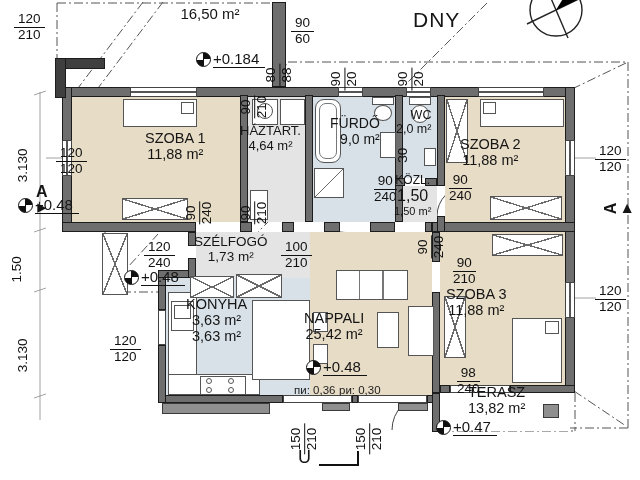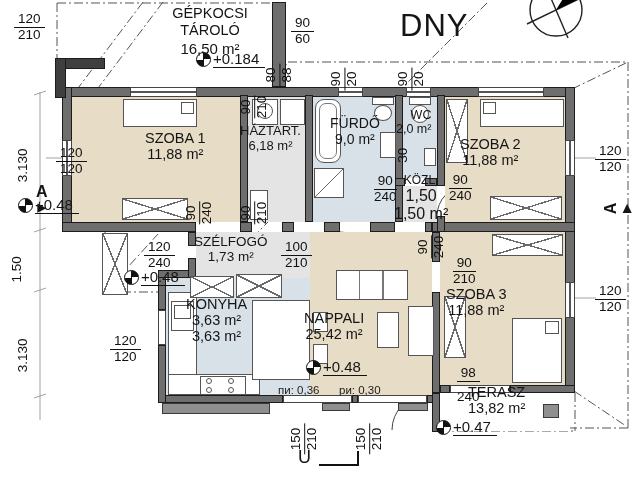--- a/index.html
+++ b/index.html
@@ -42,21 +42,21 @@
   .lvl{position:absolute;display:flex;align-items:flex-end;gap:2px;font-size:15px;}
   .lvl .sym{width:13px;height:13px;border:1px solid #111;border-radius:50%;margin-bottom:1px;
     background:conic-gradient(#111 0 90deg,#fff 90deg 180deg,#111 180deg 270deg,#fff 270deg 360deg);}
   .lvl .txt{border-bottom:1.4px solid #111;padding-right:6px;}
   
   .note{position:absolute;font-size:11.5px;color:#222;white-space:nowrap;}
   
   #garage-block{position:absolute;left:142px;top:5px;width:136px;text-align:center;line-height:1.2;}
   #garage-block .gl{font-size:14.5px;}
   #garage-block .ga{font-size:15px;}
-  #dny{position:absolute;left:400px;top:8px;font-size:31px;letter-spacing:1px;}
+  #dny{position:absolute;left:413px;top:8px;font-size:21px;letter-spacing:1px;}
   
   .smark{position:absolute;text-align:center;font-weight:bold;font-size:16px;line-height:1;}
   .smark .arr{font-size:11px;margin-top:2px;}
   #smark-right{transform:rotate(-90deg);}
   #smark-bottom{display:flex;align-items:flex-end;gap:8px;font-weight:normal;font-size:18px;}
   #smark-bottom .usym{width:38px;height:13px;border-bottom:2px solid #111;border-right:2px solid #111;}
   
   #watermark{position:absolute;left:540px;top:444px;display:flex;align-items:center;gap:4px;opacity:.75;}
   #watermark .ring{width:20px;height:20px;border:5px solid #bdbdbd;border-radius:50%;position:relative;}
   #watermark .ring:after{content:"";position:absolute;right:-2px;top:8px;width:8px;height:6px;background:#bdbdbd;}
@@ -229,34 +229,34 @@
       <div class="furn xbox" style="left: 190px; top: 276px; width: 44px; height: 22px;"></div>
       <div class="furn xbox" style="left: 236px; top: 274px; width: 46px; height: 24px;"></div>
     </div>
   <div id="labels">
       <div class="room-label" style="left: 145px; top: 130px;">
         <div class="rn">SZOBA 1</div>
         <div class="ra">11,88 m²</div>
       </div>
       <div class="room-label" style="left: 240px; top: 124px;">
         <div class="rn" style="font-size: 13px;">HÁZTART.</div>
-        <div class="ra" style="font-size: 13px;">6,18 m²</div>
-      </div>
-      <div class="room-label" style="left: 330px; top: 116px;">
+        <div class="ra" style="font-size: 13px;">4,64 m²</div>
+      </div>
+      <div class="room-label" style="left: 330px; top: 116px; text-align: right;">
         <div class="rn" style="font-size: 14px;">FÜRDŐ</div>
         <div class="ra" style="font-size: 14px;">9,0 m²</div>
       </div>
       <div class="room-label" style="left: 396px; top: 108px;">
         <div class="rn" style="font-size: 12.5px; text-align: right;">WC</div>
         <div class="ra" style="font-size: 12.5px;">2,0 m²</div>
       </div>
       <div class="room-label" style="left: 394px; top: 174px;">
         <div class="rn" style="font-size: 12px;">KÖZL.</div>
         <div class="ra" style="font-size: 16px;">1,50</div>
-        <div class="ra" style="font-size: 16px;">1,50 m²</div>
+        <div class="ra" style="font-size: 11px;">1,50 m²</div>
       </div>
       <div class="room-label" style="left: 460px; top: 136px;">
         <div class="rn">SZOBA 2</div>
         <div class="ra">11,88 m²</div>
       </div>
       <div class="room-label" style="left: 194px; top: 234px;">
         <div class="rn" style="font-size: 13.5px;">SZÉLFOGÓ</div>
         <div class="ra" style="font-size: 13.5px;">1,73 m²</div>
       </div>
       <div class="room-label" style="left: 186px; top: 296px;">
@@ -355,21 +355,21 @@
         <div class="b">120</div>
       </div>
       <div class="dim" style="left: 595px; top: 284px;">
         <div class="t">120</div>
         <div class="b">120</div>
       </div>
       <div class="dim" style="left: 110px; top: 334px;">
         <div class="t">120</div>
         <div class="b">120</div>
       </div>
-      <div class="dim" style="left: 453px; top: 366px; gap: 8px;">
+      <div class="dim" style="left: 453px; top: 366px;">
         <div class="t">98</div>
         <div class="b">240</div>
       </div>
       <div class="dim rot" style="left: 289px; top: 424px;">
         <div class="t">150</div>
         <div class="b">210</div>
       </div>
       <div class="dim rot" style="left: 354px; top: 424px;">
         <div class="t">150</div>
         <div class="b">210</div>
@@ -391,26 +391,25 @@
       <div class="lvl" style="left: 306px; top: 358px;">
         <div class="sym"></div>
         <div class="txt">+0.48</div>
       </div>
       <div class="lvl" style="left: 436px; top: 418px;">
         <div class="sym"></div>
         <div class="txt">+0.47</div>
       </div>
     </div>
   <div id="notes">
-      <div class="note" style="left: 254px; top: 384px; padding-left: 24px;">пи: 0,36</div>
+      <div class="note" style="left: 270px; top: 384px; padding-left: 24px;">пи: 0,36</div>
       <div class="note" style="left: 339px; top: 384px;">ри: 0,30</div>
     </div>
 
   <div id="garage-block">
-    <div class="gl">GÉPKOCSI TÁROLÓ</div>
     <div class="ga">16,50 m²</div>
   </div>
   <div id="dny">DNY</div>
 
   <div class="smark" id="smark-left" style="left:36px;top:184px">
     <div>A</div>
     <div class="arr">▶</div>
   </div>
   <div class="smark" id="smark-right" style="left:612px;top:194px">
     <div>A</div>

